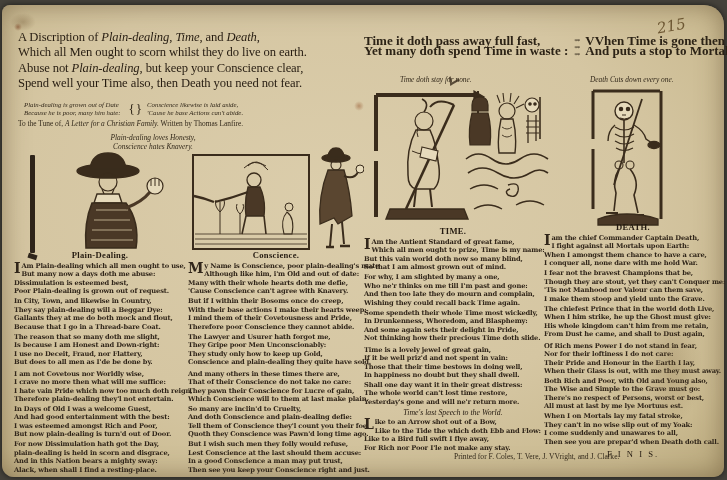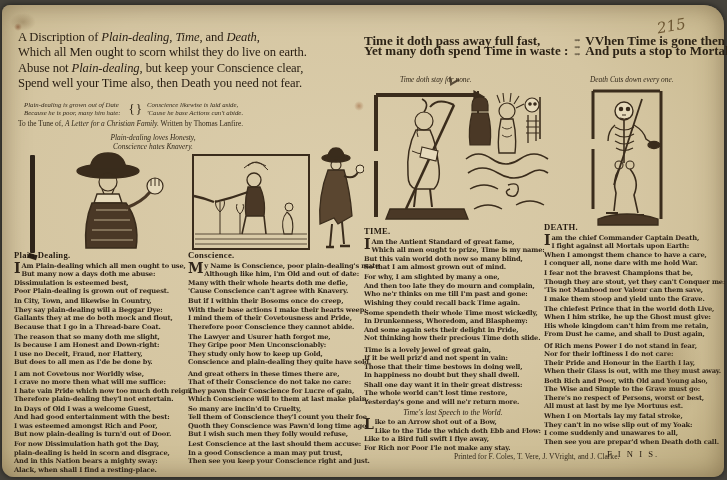--- a/index.html
+++ b/index.html
@@ -37,21 +37,21 @@
   .r-cap-time{position:absolute;left:4px;top:0;margin-left:30px;}
   .r-cap-death{position:absolute;left:224px;top:0;}
 
   
   .cut{position:absolute;}
   .rule-bar{position:absolute;left:28px;top:150px;width:5px;height:98px;background:#2e241a;border-radius:1px;}
   .rule-bar:after{content:"";position:absolute;left:-2px;bottom:-6px;width:9px;height:5px;background:#2e241a;transform:rotate(18deg);}
 
   
   .poem{position:absolute;color:#31261a;}
-  .poem h3{margin:0 0 2px 0;text-align:left;font-size:8.6px;letter-spacing:.3px;color:#241a10;}
+  .poem h3{margin:0 0 2px 0;text-align:center;font-size:8.6px;letter-spacing:.3px;color:#241a10;}
   .poem-lines p{margin:0;font-family:"DejaVu Serif",serif;font-weight:700;font-size:6.7px;
                 line-height:8.45px;letter-spacing:-0.15px;white-space:nowrap;}
   .poem-lines p:nth-child(4n){margin-bottom:1.6px;}
   .poem-lines p:nth-child(12n){margin-bottom:3px;}
   .poem-lines p:first-child::first-letter{font-size:14px;float:left;line-height:13px;margin-right:1px;}
   .speech-title{margin:2px 0 1px 0;text-align:center;font-size:7.8px;font-style:italic;color:#241a10;}
   .finis{margin-top:2px;text-align:center;font-size:8.6px;letter-spacing:2px;color:#241a10;}
   .imprint{position:absolute;left:452px;top:447px;width:268px;font-size:7.6px;color:#32281a;white-space:nowrap;}
   .ink-mark{position:absolute;left:447px;top:70px;width:8px;height:6px;border-bottom:2px solid #3a2d1e;
             border-left:2px solid #3a2d1e;transform:rotate(-30deg) skewX(-20deg);opacity:.8;}
@@ -269,44 +269,45 @@
           <p>Many with their whole hearts doth me defie,</p>
           <p>'Cause Conscience can't agree with Knavery.</p>
           <p>But if I within their Bosoms once do creep,</p>
           <p>With their base actions I make their hearts weep:</p>
           <p>I mind them of their Covetousness and Pride,</p>
           <p>Therefore poor Conscience they cannot abide.</p>
           <p>The Lawyer and Usurer hath forgot me,</p>
           <p>They Gripe poor Men Unconscionably:</p>
           <p>They study only how to keep up Gold,</p>
           <p>Conscience and plain-dealing they quite have sold.</p>
-          <p>And great others in these times there are,</p>
+          <p>And many others in these times there are,</p>
           <p>That of their Conscience do not take no care:</p>
           <p>They pawn their Conscience for Lucre of gain,</p>
           <p>Which Conscience will to them at last make plain.</p>
           <p>So many are inclin'd to Cruelty,</p>
+          <p>And doth Conscience and plain-dealing defie:</p>
           <p>Tell them of Conscience they'l count you their foe,</p>
           <p>Quoth they Conscience was Pawn'd long time ago.</p>
           <p>But I wish such men they folly would refuse,</p>
           <p>Lest Conscience at the last should them accuse:</p>
           <p>In a good Conscience a man may put trust,</p>
           <p>Then see you keep your Conscience right and just.</p>
         </div>
     </section>
 
     <section class="poem" style="left:362px;top:221px;width:178px;">
       <h3>TIME.</h3>
       <div class="poem-lines">
           <p>I Am the Antient Standard of great fame,</p>
           <p>Which all men ought to prize, Time is my name:</p>
           <p>But this vain world doth now so many blind,</p>
           <p>So that I am almost grown out of mind.</p>
           <p>For why, I am slighted by many a one,</p>
+          <p>Who ne'r thinks on me till I'm past and gone:</p>
           <p>And then too late they do mourn and complain,</p>
-          <p>Who ne'r thinks on me till I'm past and gone:</p>
           <p>Wishing they could recall back Time again.</p>
           <p>Some spendeth their whole Time most wickedly,</p>
           <p>In Drunkenness, Whoredom, and Blasphemy:</p>
           <p>And some again sets their delight in Pride,</p>
           <p>Not thinking how their precious Time doth slide.</p>
           <p>Time is a lovely jewel of great gain,</p>
           <p>If it be well priz'd and not spent in vain:</p>
           <p>Those that their time bestows in doing well,</p>
           <p>In happiness no doubt but they shall dwell.</p>
           <p>Shall one day want it in their great distress:</p>

